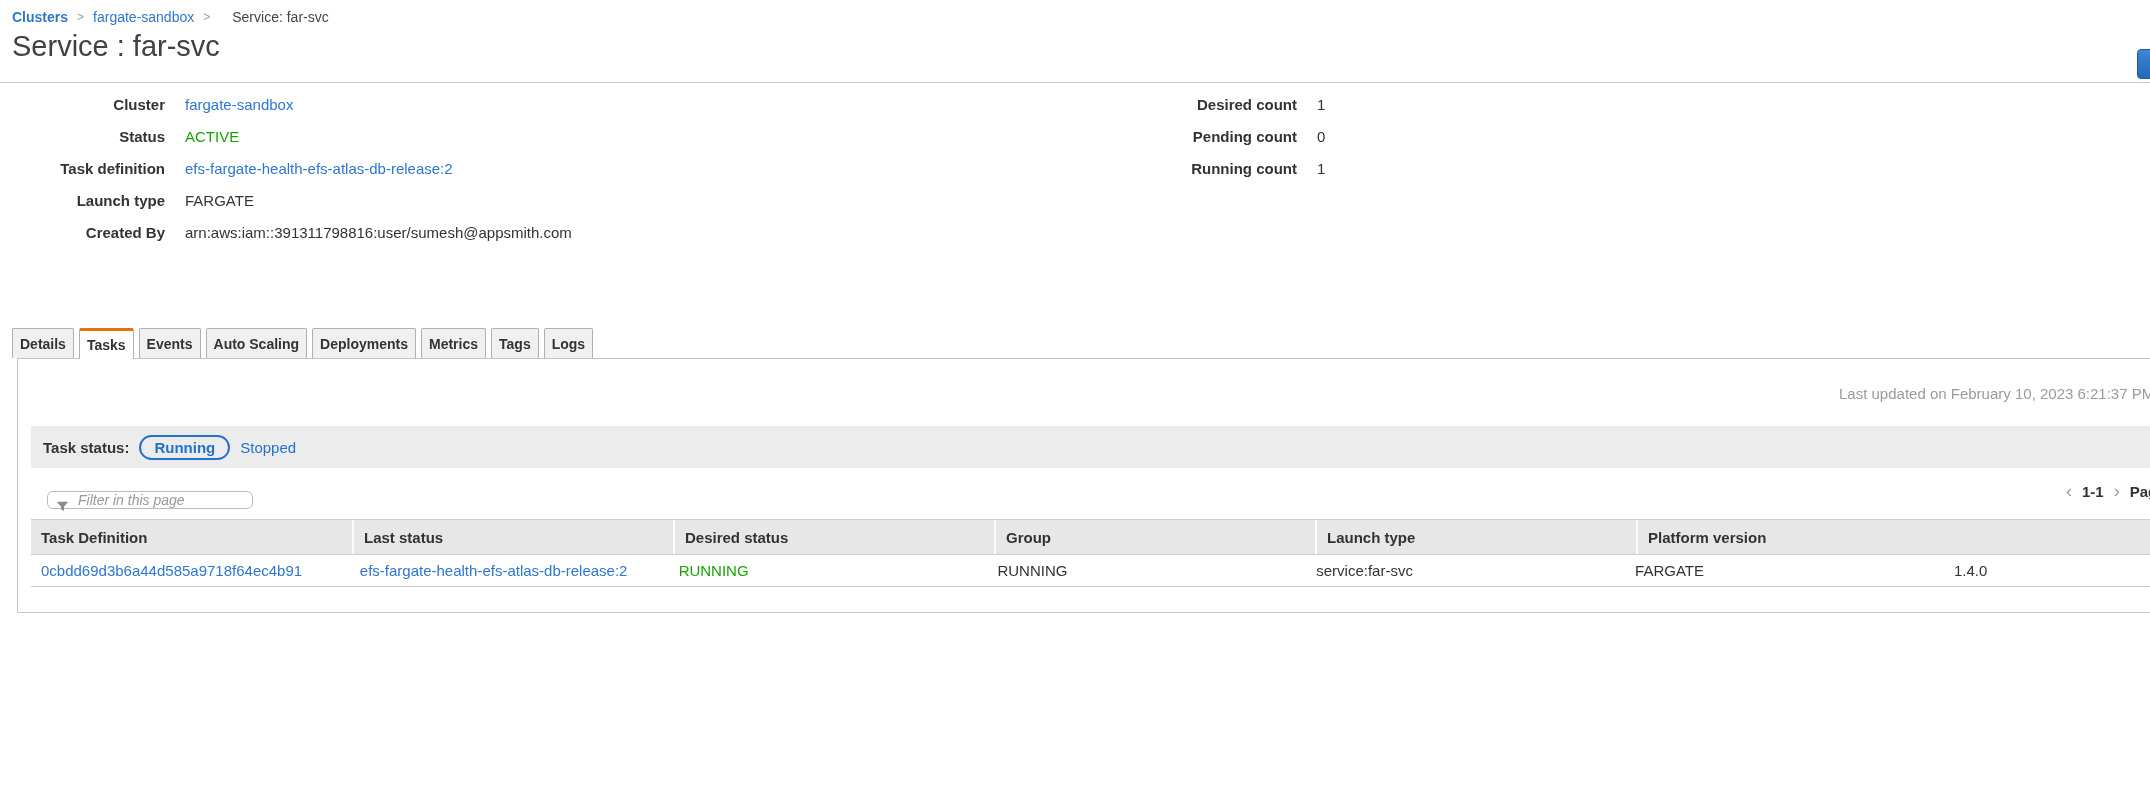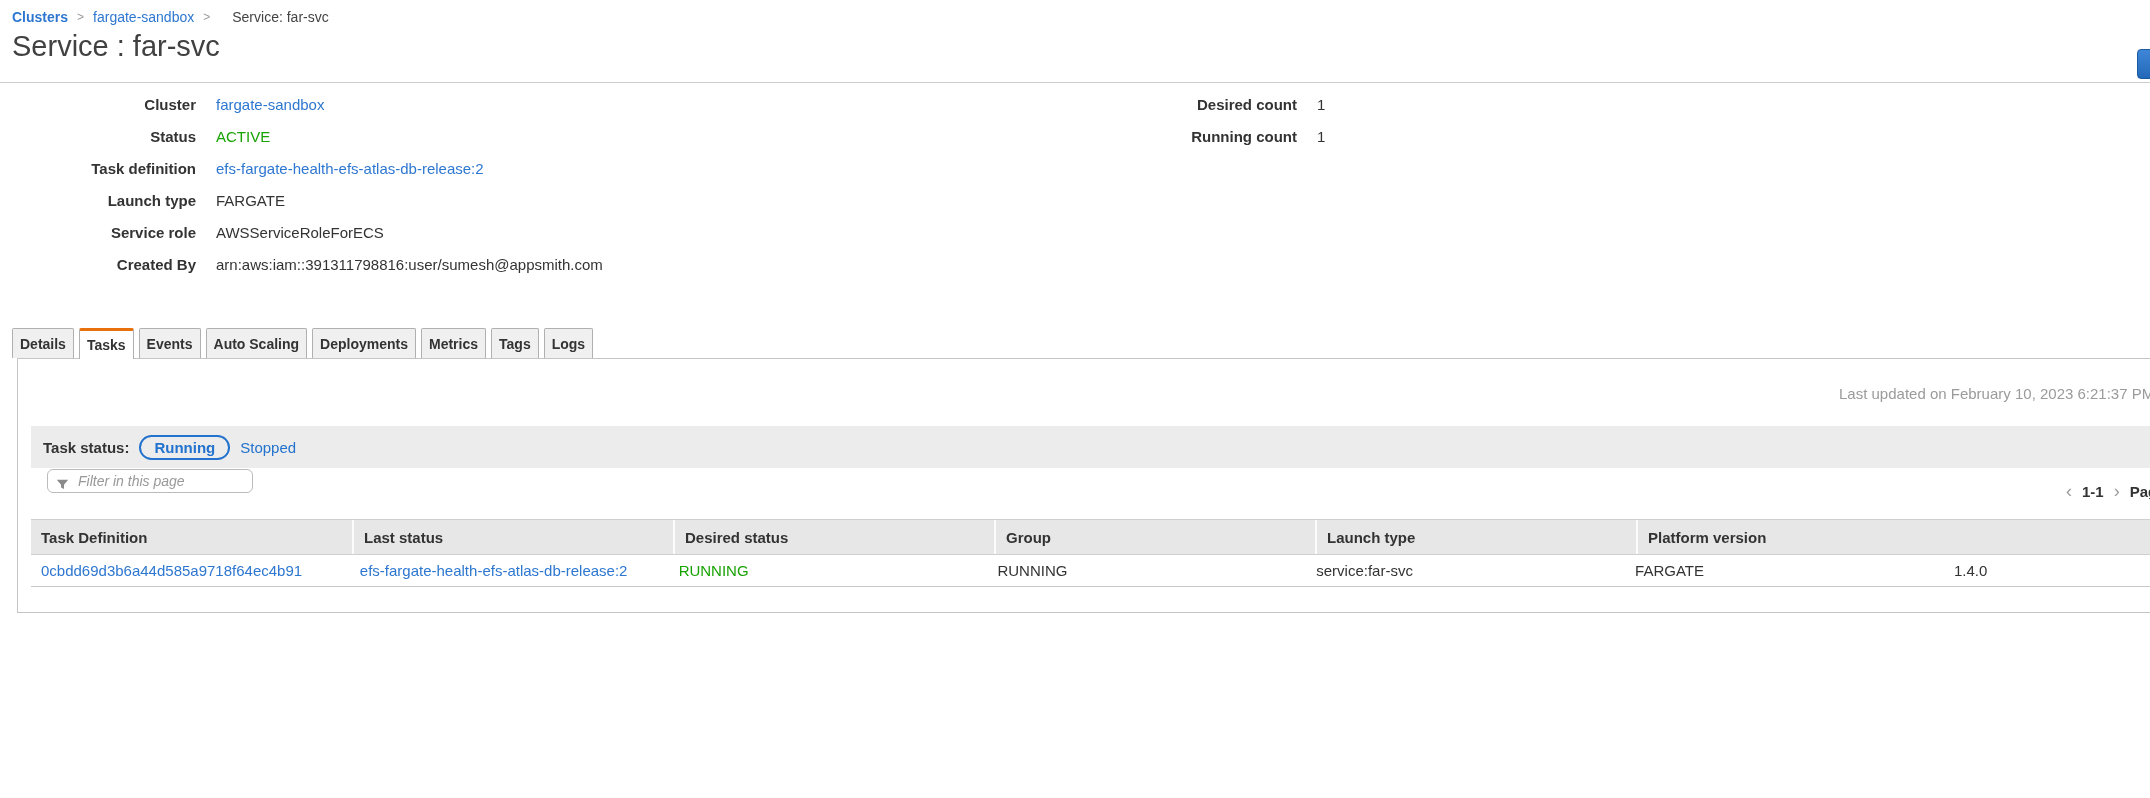--- a/index.html
+++ b/index.html
@@ -17,21 +17,21 @@
   
   .page-title { position:absolute; top:30px; left:12px; font-size:29px; font-weight:400; color:#414141; }
 
   
   .cutoff-btn { position:absolute; top:49px; left:2137px; width:90px; height:30px;
                 background:linear-gradient(#3f86d8,#2368b8); border:1px solid #1a5a9e; border-radius:4px; cursor:pointer; }
 
   .title-divider { position:absolute; top:82px; left:0; width:2150px; border-top:1px solid #ccc; }
 
   
-  .details-left { position:absolute; top:88px; left:0;margin-left:31px; }
+  .details-left { position:absolute; top:88px; left:0; }
   .details-right { position:absolute; top:88px; left:1000px; }
   .detail-row { display:flex; height:32px; align-items:center; font-size:15px; }
   .detail-label { font-weight:bold; text-align:right; color:#333; }
   .details-left .detail-label { width:165px; }
   .details-right .detail-label { width:297px; }
   .detail-value { margin-left:20px; color:#333; }
   .detail-value.link { color:#2e77d0; cursor:pointer; }
   .detail-value.green { color:#18a303; }
 
   
@@ -47,21 +47,21 @@
 
   .last-updated { position:absolute; top:26px; left:1821px; font-size:15px; color:#9b9b9b; white-space:nowrap; }
 
   .status-strip { position:absolute; top:67px; left:13px; width:2330px; height:42px; background:#ececec;
                   display:flex; align-items:center; padding-left:12px; gap:10px; }
   .status-strip-label { font-weight:bold; font-size:15px; color:#333; }
   .status-pill { border:2px solid #2272ce; border-radius:14px; padding:2px 13px; color:#2272ce;
                  font-weight:bold; font-size:15px; cursor:pointer; background:transparent; }
   .status-link { color:#2272ce; font-size:15px; cursor:pointer; }
 
-  .filter-wrap { position:absolute; top:110px; left:29px; width:206px; height:24px; }
+  .filter-wrap { position:absolute; top:132px; left:29px; width:206px; height:18px; }
   .filter-input { width:100%; height:100%; border:1px solid #bbb; border-radius:6px; padding:0 8px 0 30px;
                   font-size:14px; font-style:italic; color:#555; outline:none;
                   font-family:"Liberation Sans","DejaVu Sans",sans-serif; }
   .filter-input::placeholder { font-style:italic; color:#999; }
   .filter-icon { position:absolute; left:9px; top:9px; width:13px; height:13px; fill:#8a8a8a; }
 
   .pagination { position:absolute; top:123px; left:2048px; display:flex; align-items:center; gap:10px;
                 font-size:15px; white-space:nowrap; }
   .page-chevron { color:#9b9b9b; font-size:18px; cursor:pointer; line-height:1; }
   .page-range { font-weight:bold; color:#333; }
@@ -107,33 +107,33 @@
   </div>
   <div class="detail-row">
     <span class="detail-label">Task definition</span>
     <span class="detail-value link">efs-fargate-health-efs-atlas-db-release:2</span>
   </div>
   <div class="detail-row">
     <span class="detail-label">Launch type</span>
     <span class="detail-value">FARGATE</span>
   </div>
   <div class="detail-row">
-    <span class="detail-label">Service role</span>
-    <span class="detail-value">AWSServiceRoleForECS</span>
-  </div>
-  <div class="detail-row">
     <span class="detail-label">Created By</span>
     <span class="detail-value">arn:aws:iam::391311798816:user/sumesh@appsmith.com</span>
   </div>
 </div>
 
 <div class="details-right">
   <div class="detail-row">
     <span class="detail-label">Desired count</span>
     <span class="detail-value">1</span>
+  </div>
+  <div class="detail-row">
+    <span class="detail-label">Pending count</span>
+    <span class="detail-value">0</span>
   </div>
   <div class="detail-row">
     <span class="detail-label">Running count</span>
     <span class="detail-value">1</span>
   </div>
 </div>
 
 <div class="tabs">
   <div class="tab">Details</div>
   <div class="tab active">Tasks</div>

